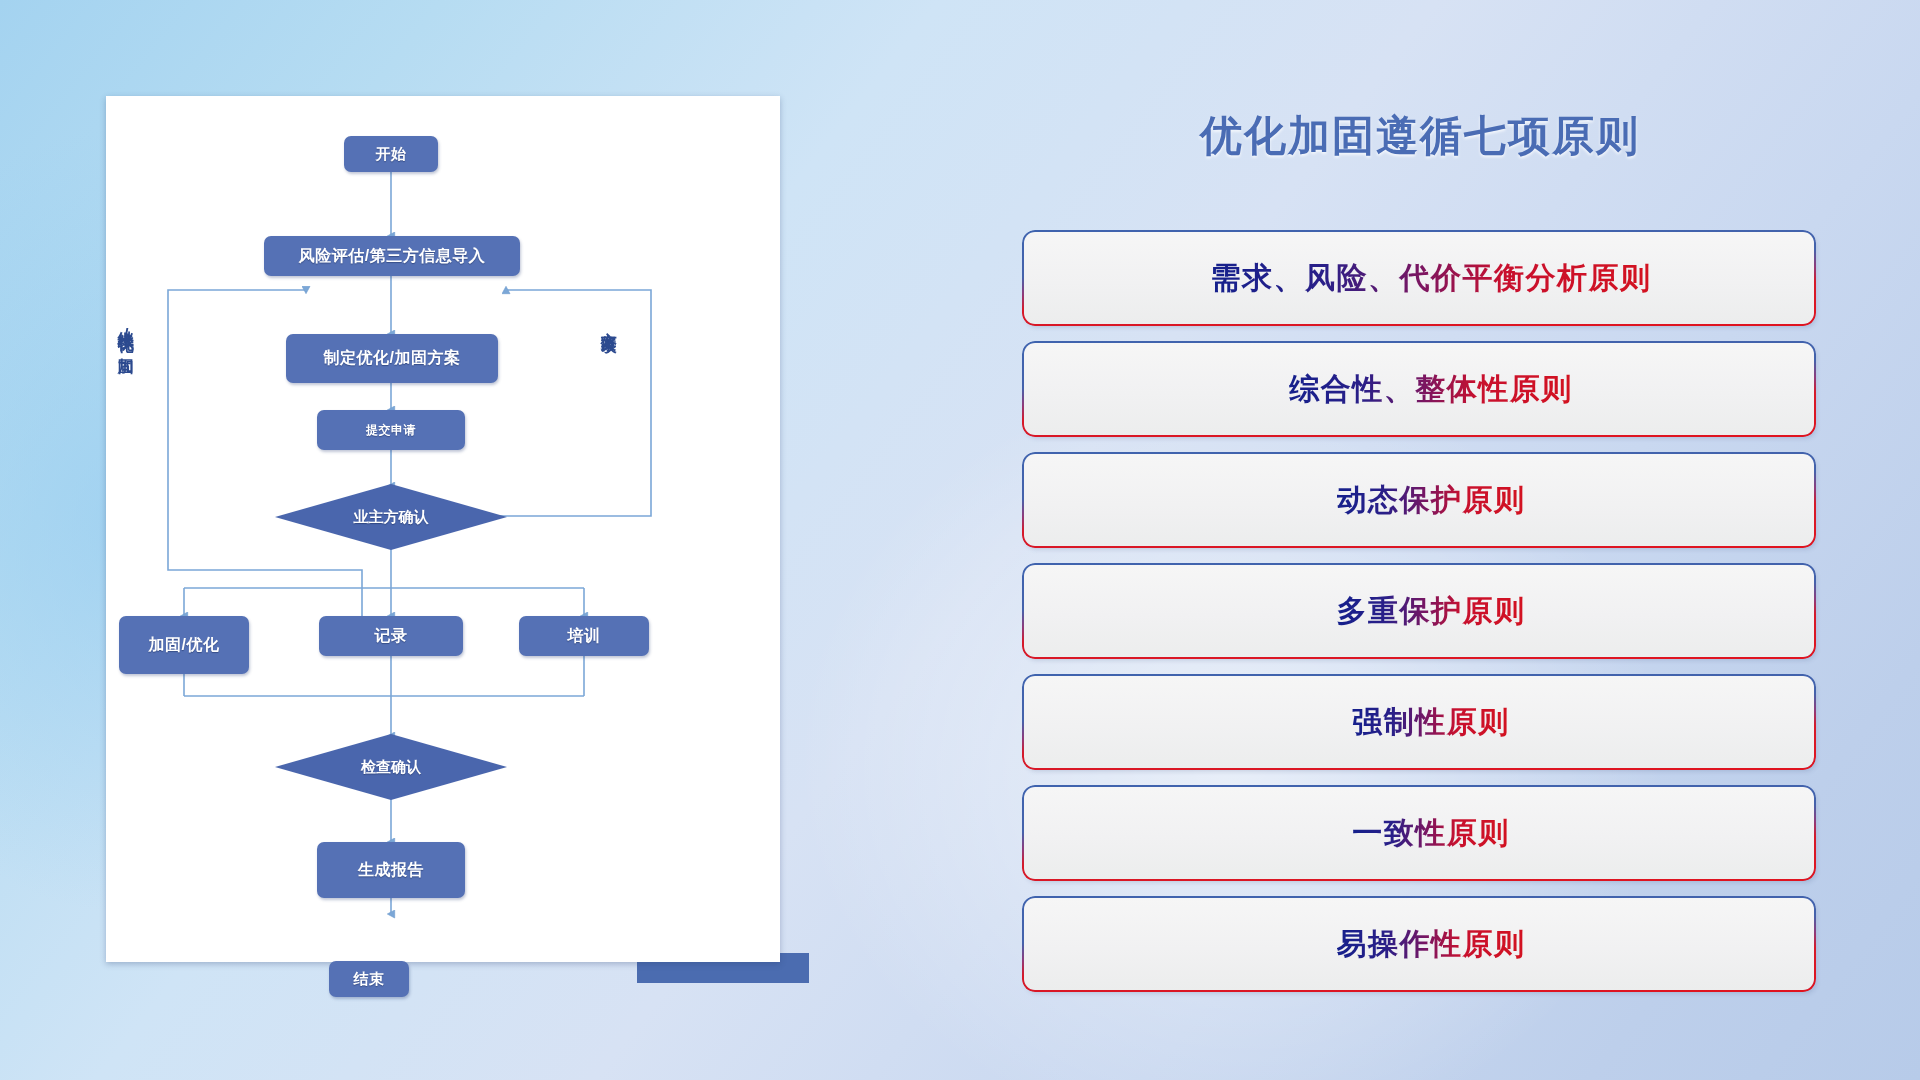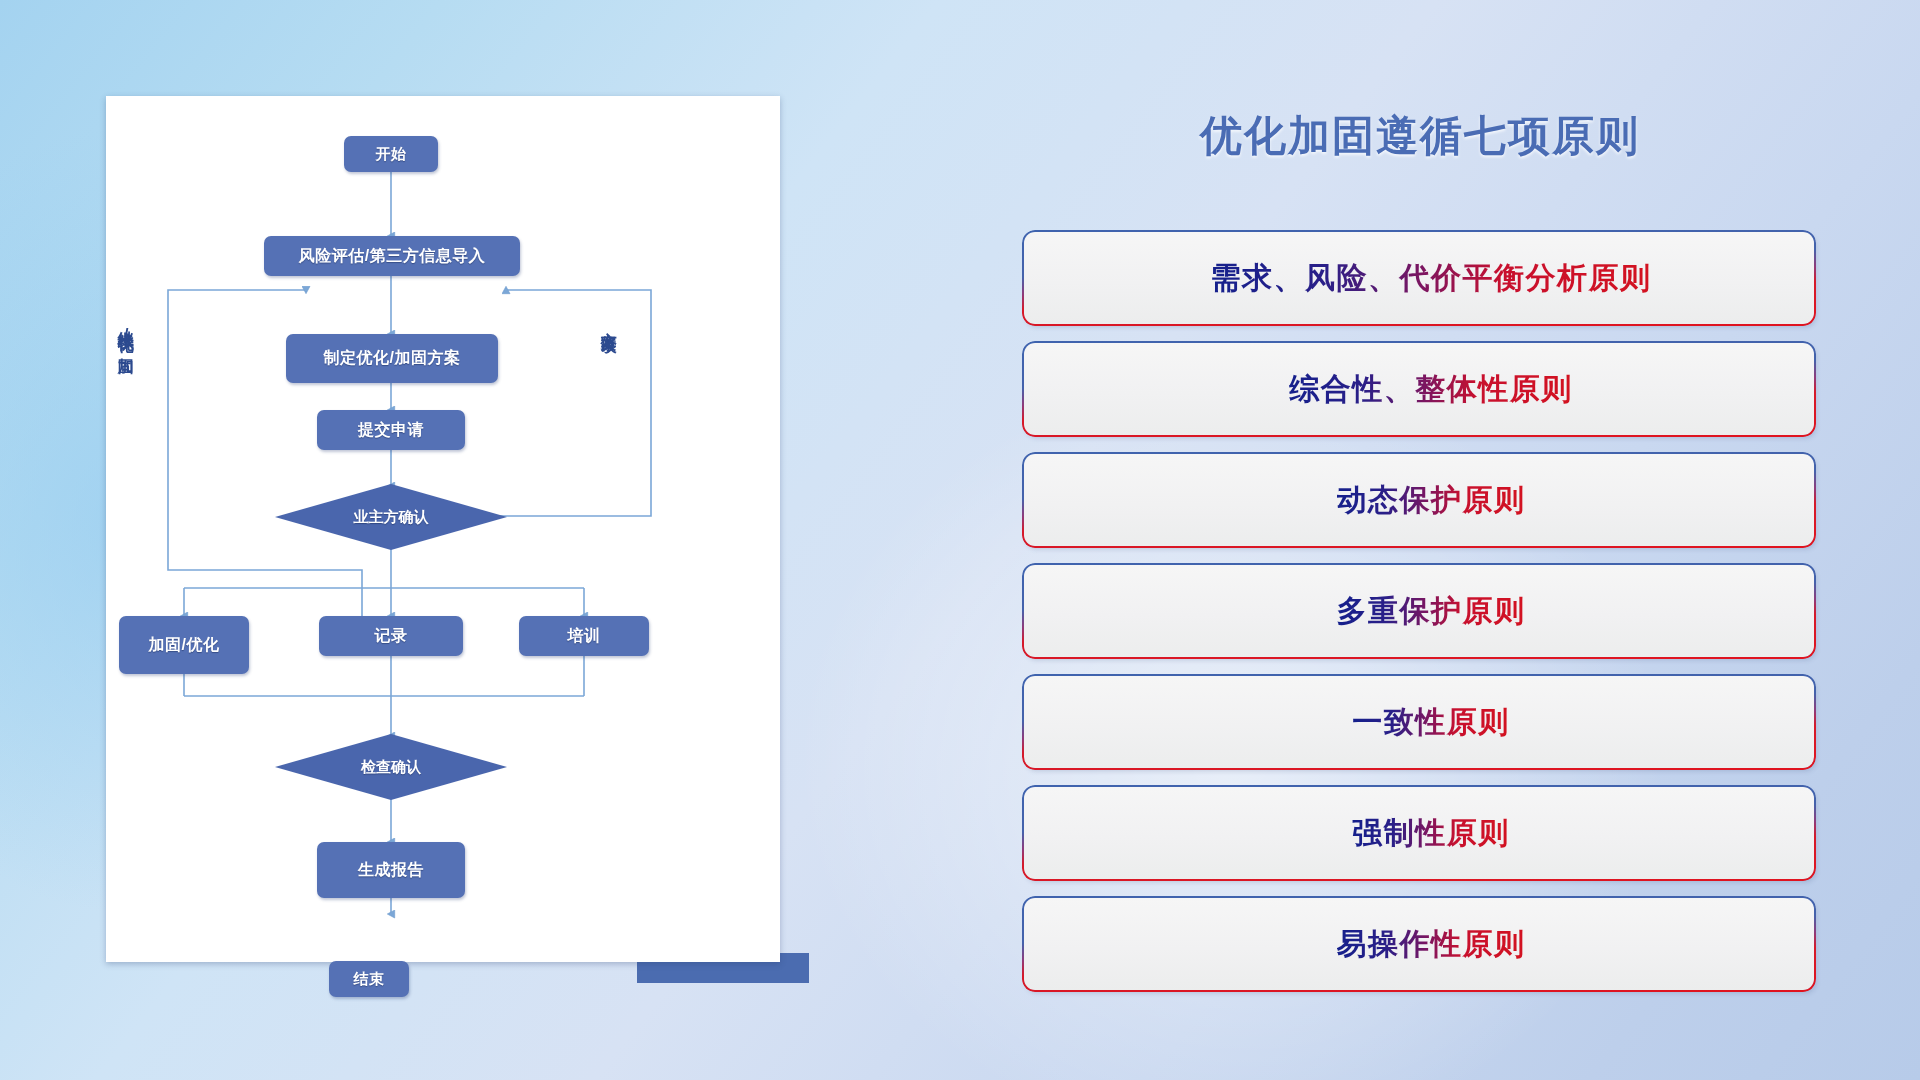--- a/index.html
+++ b/index.html
@@ -191,21 +191,21 @@
     </div>
 
     <div class="node" style="left:158px;top:140px;width:256px;height:40px;font-size:16px;">
       <span>风险评估/第三方信息导入</span>
     </div>
 
     <div class="node" style="left:180px;top:238px;width:212px;height:49px;font-size:16px;">
       <span>制定优化/加固方案</span>
     </div>
 
-    <div class="node" style="left:211px;top:314px;width:148px;height:40px;font-size:16px;">
+    <div class="node" style="left:211px;top:314px;width:148px;height:40px;font-size:12px;">
       <span>提交申请</span>
     </div>
 
     <div class="diamond-wrap" style="left:169px;top:388px;width:232px;height:66px;">
       <div class="diamond-shape"></div>
       <span class="diamond-label">业主方确认</span>
     </div>
 
     <div class="node" style="left:13px;top:520px;width:130px;height:58px;font-size:16px;">
       <span>加固/优化</span>
@@ -251,26 +251,26 @@
 
     <div class="principle-card">
       <span class="principle-label">动态保护原则</span>
     </div>
 
     <div class="principle-card">
       <span class="principle-label">多重保护原则</span>
     </div>
 
     <div class="principle-card">
+      <span class="principle-label">强制性原则</span>
+    </div>
+
+    <div class="principle-card">
       <span class="principle-label">一致性原则</span>
     </div>
 
     <div class="principle-card">
-      <span class="principle-label">强制性原则</span>
-    </div>
-
-    <div class="principle-card">
       <span class="principle-label">易操作性原则</span>
     </div>
 
   </div>
 
 </div>
 
 </body></html>

